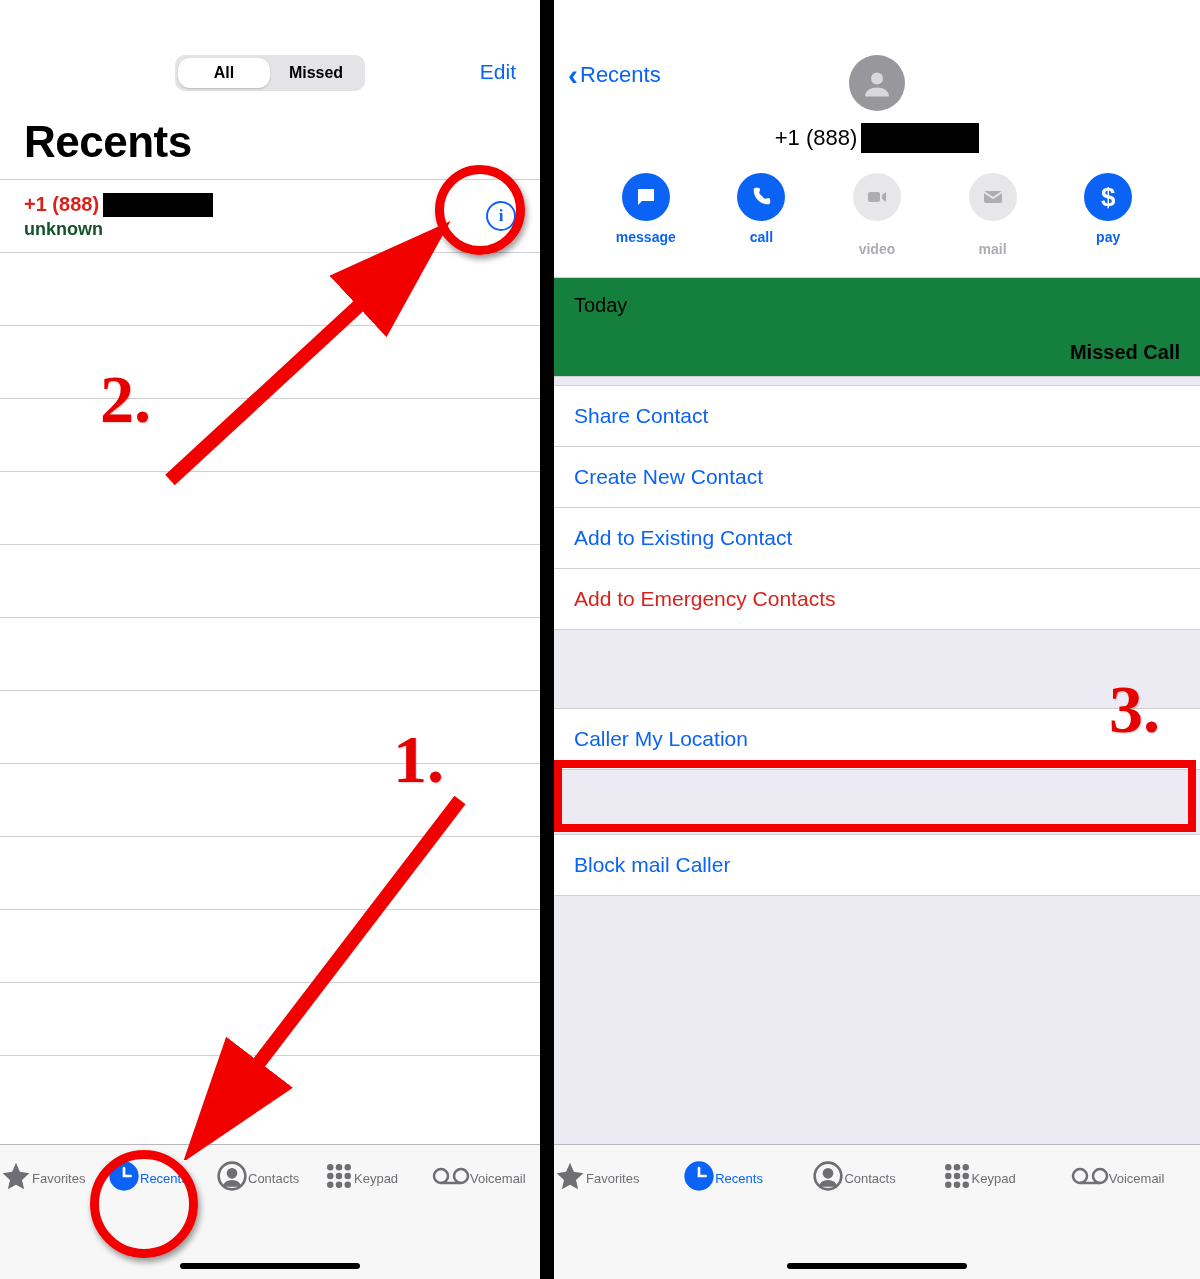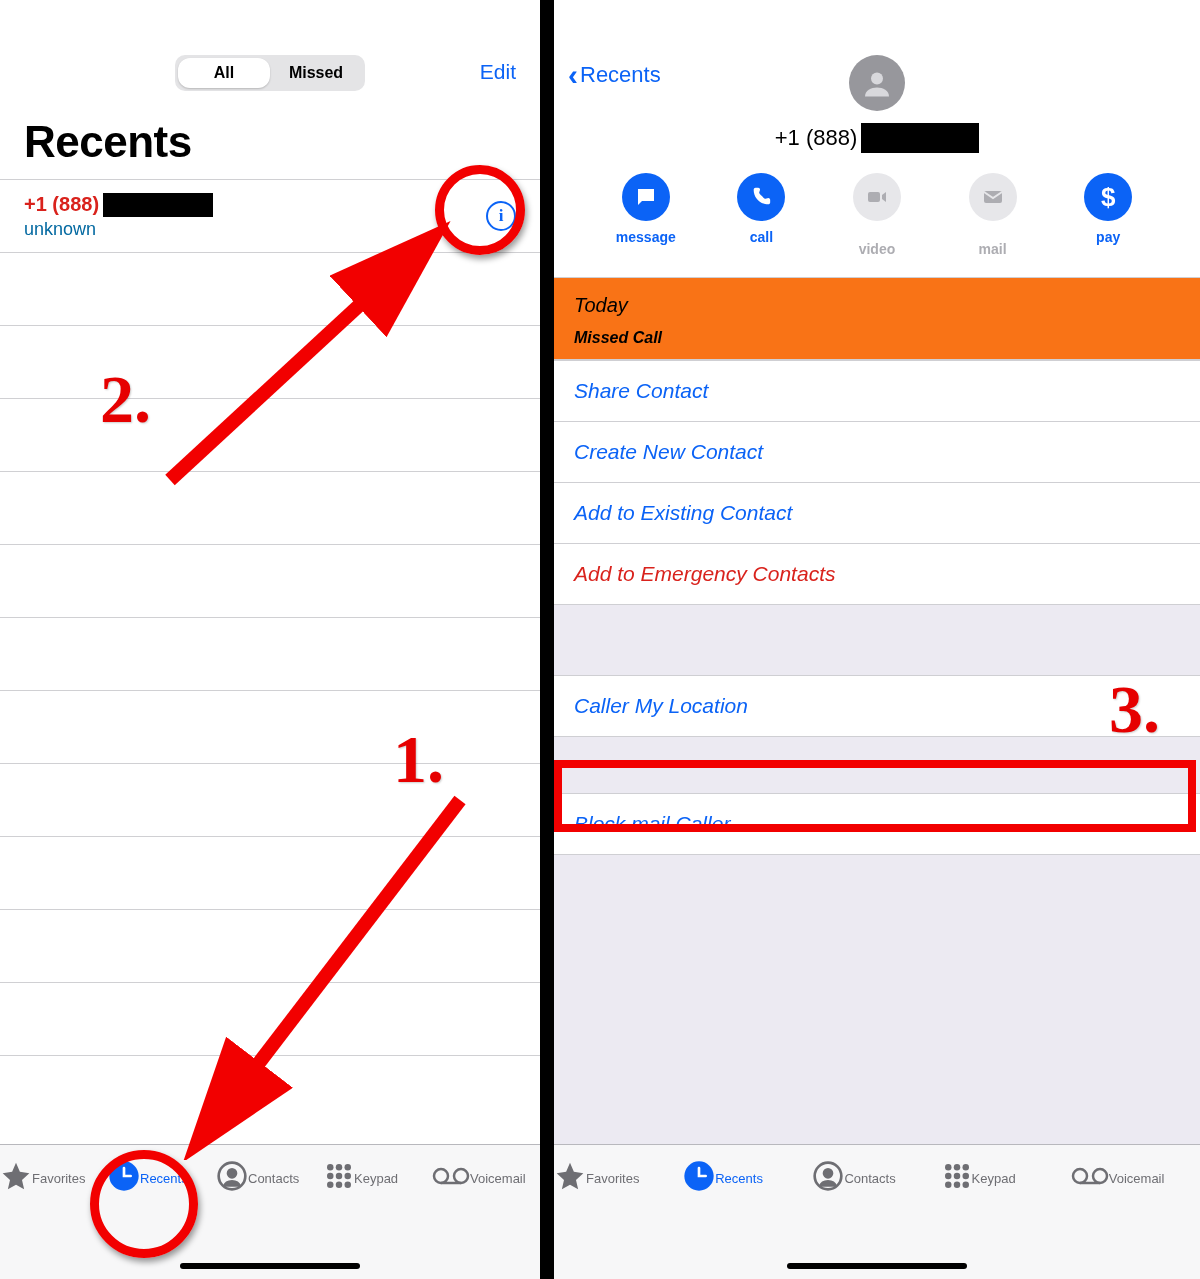--- a/index.html
+++ b/index.html
@@ -16,21 +16,21 @@
   .seg-btn { flex:1; text-align:center; font-size:16px; font-weight:600; padding:6px 0; border-radius:12px; cursor:pointer; color:#000; }
   .seg-btn.active { background:#fff; box-shadow:0 1px 2px rgba(0,0,0,.2); }
   .edit-btn { position:absolute; right:24px; top:60px; color:#0b63f6; font-size:21px; cursor:pointer; }
   .page-title { font-size:44px; font-weight:800; padding:18px 24px 12px; letter-spacing:-0.5px; }
   .recents-list { border-top:1px solid #d0d0d3; }
   .recent-row { height:73px; border-bottom:1px solid #d0d0d3; display:flex; align-items:center; padding:0 24px; position:relative; }
   .recent-info { flex:1; }
   .recent-number { display:flex; align-items:center; font-size:20px; font-weight:600; }
   .num-visible { color:#d9221c; }
   .num-redacted { background:#000; width:110px; height:24px; margin-left:4px; display:inline-block; }
-  .recent-sublabel { font-size:18px; color:#0369a1; margin-top:2px; }
+  .recent-sublabel { font-size:18px; color:#14532d; margin-top:2px;font-weight:bold; }
   .info-btn { width:30px; height:30px; border:2px solid #0b63f6; border-radius:50%; color:#0b63f6; font-size:17px; font-weight:700; display:flex; align-items:center; justify-content:center; font-family: Georgia, serif; cursor:pointer; }
 
   
   .tabbar { position:absolute; bottom:0; left:0; right:0; height:135px; background:#f7f7f8; border-top:1px solid #b8b8bd; display:flex; justify-content:space-around; align-items:flex-start; padding-top:14px; }
   .tab { width:20%; display:flex; flex-direction:row; align-items:center; color:#6e6e73; font-size:13px; cursor:pointer; }
   .tab.active { color:#0b63f6; }
   .tab-icon { height:34px; display:flex; align-items:center; justify-content:center; margin-bottom:4px; }
   .home-indicator { position:absolute; bottom:10px; left:50%; transform:translateX(-50%); width:180px; height:6px; background:#000; border-radius:4px; }
 
   
@@ -44,25 +44,25 @@
   .r-phone .num-redacted { width:118px; height:30px; margin-left:4px; }
   .action-row { display:flex; justify-content:space-between; padding:20px 14px 10px; }
   .action-btn { flex:1; display:flex; flex-direction:column; align-items:center; cursor:pointer; }
   .action-circle { width:48px; height:48px; border-radius:50%; display:flex; align-items:center; justify-content:center; }
   .action-circle.enabled { background:#0b63f6; color:#fff; }
   .action-circle.disabled { background:#e7e7ea; color:#adadb2; }
   .action-label { font-size:14px; margin-top:8px; font-weight:700; }
   .action-label.enabled { color:#0b63f6; }
   .action-label.disabled { color:#adadb2;margin-top:20px; }
 
-  .r-section { background:#f97316; border-top:1px solid #cfcfd3; border-bottom:1px solid #cfcfd3; margin-bottom:0;font-style:italic; }
+  .r-section { background:#15803d; border-top:1px solid #cfcfd3; border-bottom:1px solid #cfcfd3; margin-bottom:0; }
   .today-block { padding:16px 20px 12px; }
   .today-title { font-size:20px; }
-  .missed-label { font-size:16px; font-weight:700; margin-top:12px; }
-  .r-section.list { margin-top:0; }
+  .missed-label { font-size:20px; font-weight:700; margin-top:24px;text-align:right; }
+  .r-section.list { margin-top:8px; }
   .list-item { font-size:21px; color:#0b63f6; padding:18px 20px; border-top:1px solid #cfcfd3; background:#fff; cursor:pointer; }
   .list-item:first-child { border-top:none; }
   .list-item.danger { color:#d9221c; }
 
   .gap { height:70px; }
   .small-gap { height:56px; }
 
   
   .anno { position:absolute; pointer-events:none; }
   .red-circle-lg { border:9px solid #f20000; border-radius:50%; box-shadow:2px 4px 6px rgba(0,0,0,.4); }

